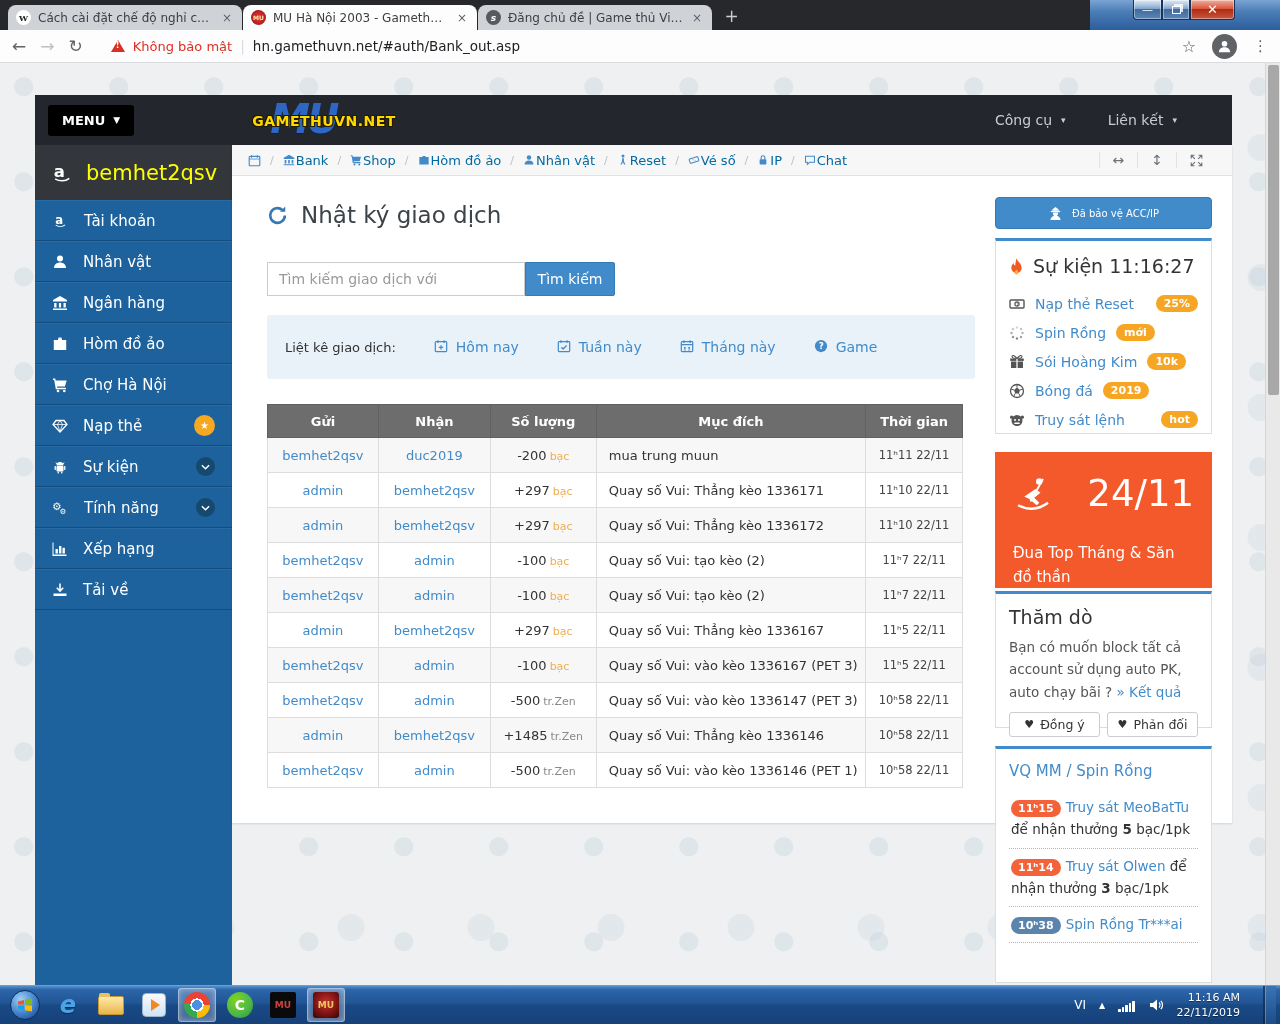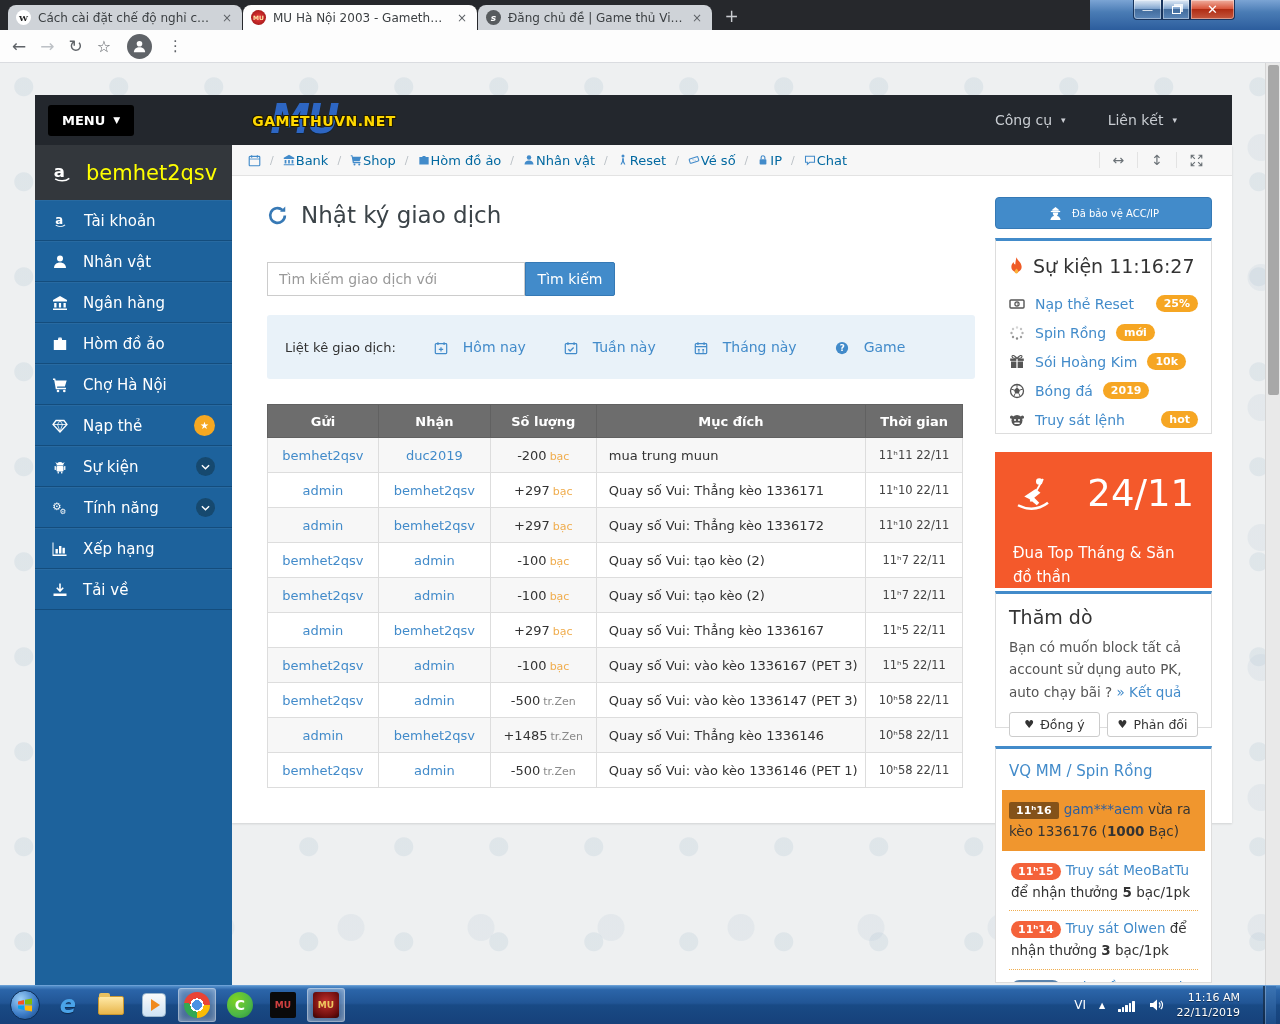--- a/index.html
+++ b/index.html
@@ -82,40 +82,40 @@
   .bc-tool { padding:0 13px; border-left:1px solid #e3e3e3; font-size:14px; display:flex; align-items:center; }
 
   .page-title { position:absolute; left:35px; top:57px; display:flex; align-items:center; gap:13px; font-size:23px; color:#3b4348; }
   .search-row { position:absolute; left:35px; top:117px; display:flex; }
   .search-input { width:258px; height:34px; border:1px solid #ccc; padding:0 11px; font-size:14px; color:#333; font-family:"DejaVu Sans",sans-serif; }
   .search-input::placeholder { color:#999; }
   .search-btn { width:90px; height:34px; background:#428bca; color:#fff; border:1px solid #3579b5; font-size:14px; border-radius:0 2px 2px 0; font-family:"DejaVu Sans",sans-serif; }
   .filterbar { position:absolute; left:35px; top:170px; width:708px; height:64px; background:#e9f2f9; border-radius:3px;
     display:flex; align-items:center; padding:0 18px; gap:38px; }
   .filter-label { font-size:13px; color:#333; }
-  .filter-link { color:#428bca; font-size:14px; display:flex; align-items:flex-end; gap:15px; }
+  .filter-link { color:#428bca; font-size:14px; display:flex; align-items:flex-start; gap:8px; }
 
   table.tx { position:absolute; left:35px; top:259px; width:696px; border-collapse:collapse; }
   .tx th { background:#6d6d6d; color:#fff; font-size:13px; font-weight:bold; height:33px; border:1px solid #616161; }
   .tx td { border:1px solid #ddd; height:35px; font-size:13px; text-align:center; color:#333; }
   .tx tr:nth-child(odd) td { background:#f7f7f7; }
   .tx td.purpose { text-align:left; padding-left:12px; }
   .tx a { color:#428bca; text-decoration:none; }
   .unit { font-size:11px; margin-left:3px; }
   .unit.bac { color:#f0ad4e; }
   .unit.zen { color:#8a8a8a; }
   .tx td.time { font-size:11.5px; color:#444; }
   .col-gui{width:111px;} .col-nhan{width:112px;} .col-sl{width:106px;} .col-md{width:270px;} .col-tg{width:97px;}
 
   
   .protect-btn { position:absolute; left:995px; top:134px; width:217px; height:32px; background:#428bca; border:1px solid #3579b5; border-radius:4px;
     color:#fff; font-size:10px; display:flex; align-items:center; justify-content:center; gap:9px; }
   .panel { position:absolute; left:995px; width:217px; background:#fff; border:1px solid #ddd; border-top:3px solid #428bca; padding:11px 13px; }
   .panel-events { top:175px; height:196px; }
-  .ev-title { font-size:19px; color:#333; display:flex; align-items:center; gap:9px; margin:3px 0 12px; }
+  .ev-title { font-size:19px; color:#333; display:flex; align-items:flex-end; gap:9px; margin:3px 0 12px; }
   .ev-item { display:flex; align-items:center; gap:10px; height:29px; font-size:14px; }
   .ev-item a { color:#428bca; text-decoration:none; }
   .badge { background:#f6a623; color:#fff; font-size:11px; font-weight:bold; border-radius:9px; padding:2px 8px; }
   .ev-item .badge.right { margin-left:auto; }
   .promo { position:absolute; left:995px; top:389px; width:217px; height:136px; background:#f4592b; color:#fff; padding:20px 18px 0; }
   .promo-top { display:flex; align-items:center; gap:16px; }
   .promo-date { font-size:37px; margin-left:auto; }
   .promo-caption { margin-top:26px; font-size:15px; line-height:1.6; }
   .panel-poll { top:528px; height:137px; }
   .poll-title { font-size:19px; color:#333; margin:1px 0 8px; }
@@ -197,20 +197,26 @@
           <span class="maxglyph"></span>
         </div>
       <div class="wbtn close">✕</div>
     </div>
   </div>
 
   <div class="toolbar">
     <span class="navbtn">←</span>
     <span class="navbtn fwd">→</span>
     <span class="navbtn">↻</span>
+    <div class="omnibox">
+      <span class="warn-tri"></span>
+      <span class="warn-text">Không bảo mật</span>
+      <span class="omni-div">|</span>
+      <span class="url">hn.gamethuvn.net/#auth/Bank_out.asp</span>
+    </div>
     <div class="tb-right">
       <span class="star">☆</span>
       <span class="avatar">
         <svg width="15" height="15" viewBox="0 0 16 16" fill="#fff">
             <circle cx="8" cy="5" r="3"></circle>
             <path d="M2 14c0-3.3 2.7-5.3 6-5.3s6 2 6 5.3z"></path>
           </svg>
       </span>
       <span class="dots">⋮</span>
     </div>
@@ -656,23 +662,20 @@
           </button>
         <button class="poll-btn">
             <span class="heart">♥</span>
             <span>Phản đối</span>
           </button>
       </div>
     </div>
 
     <div class="panel panel-feed">
       <a href="#" class="feed-title">VQ MM / Spin Rồng</a>
-      <div class="feed-entry hl">
-        <span class="fbadge dark">11ʰ16</span><a href="#">gam***aem</a><span> vừa ra kèo 1336176 (</span><b>1000</b><span> Bạc)</span>
-      </div>
       <div class="feed-entry">
         <span class="fbadge red">11ʰ15</span><a href="#">Truy sát MeoBatTu</a><span> để nhận thưởng </span><b>5</b><span> bạc/1pk</span>
       </div>
       <div class="feed-entry">
         <span class="fbadge red">11ʰ14</span><a href="#">Truy sát Olwen</a><span> để nhận thưởng </span><b>3</b><span> bạc/1pk</span>
       </div>
       <div class="feed-entry">
         <span class="fbadge blue">10ʰ38</span><a href="#">Spin Rồng Tr***ai</a>
       </div>
 

